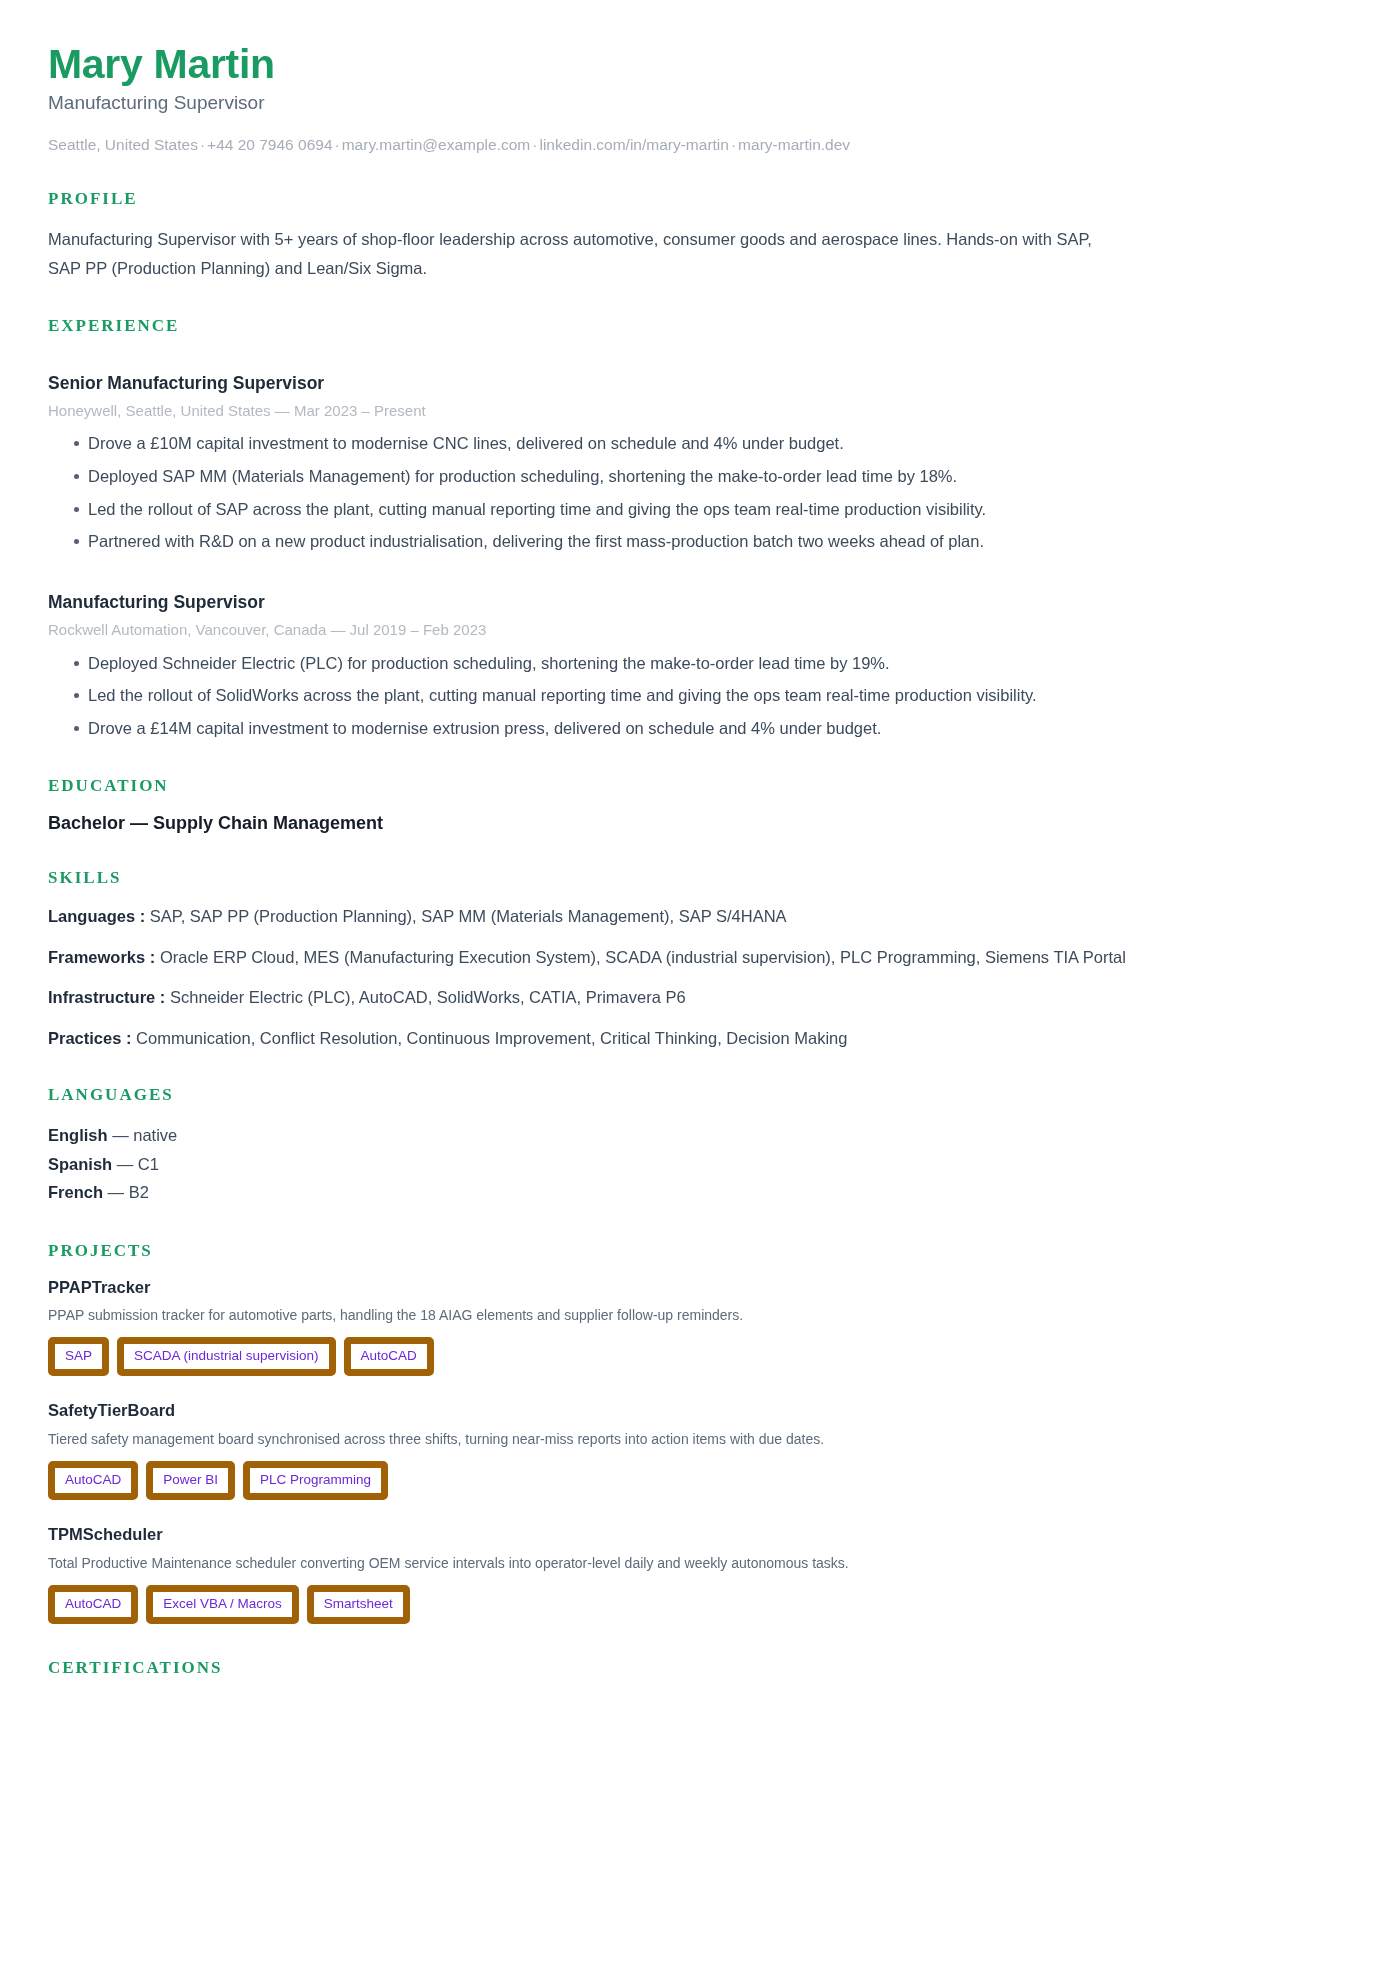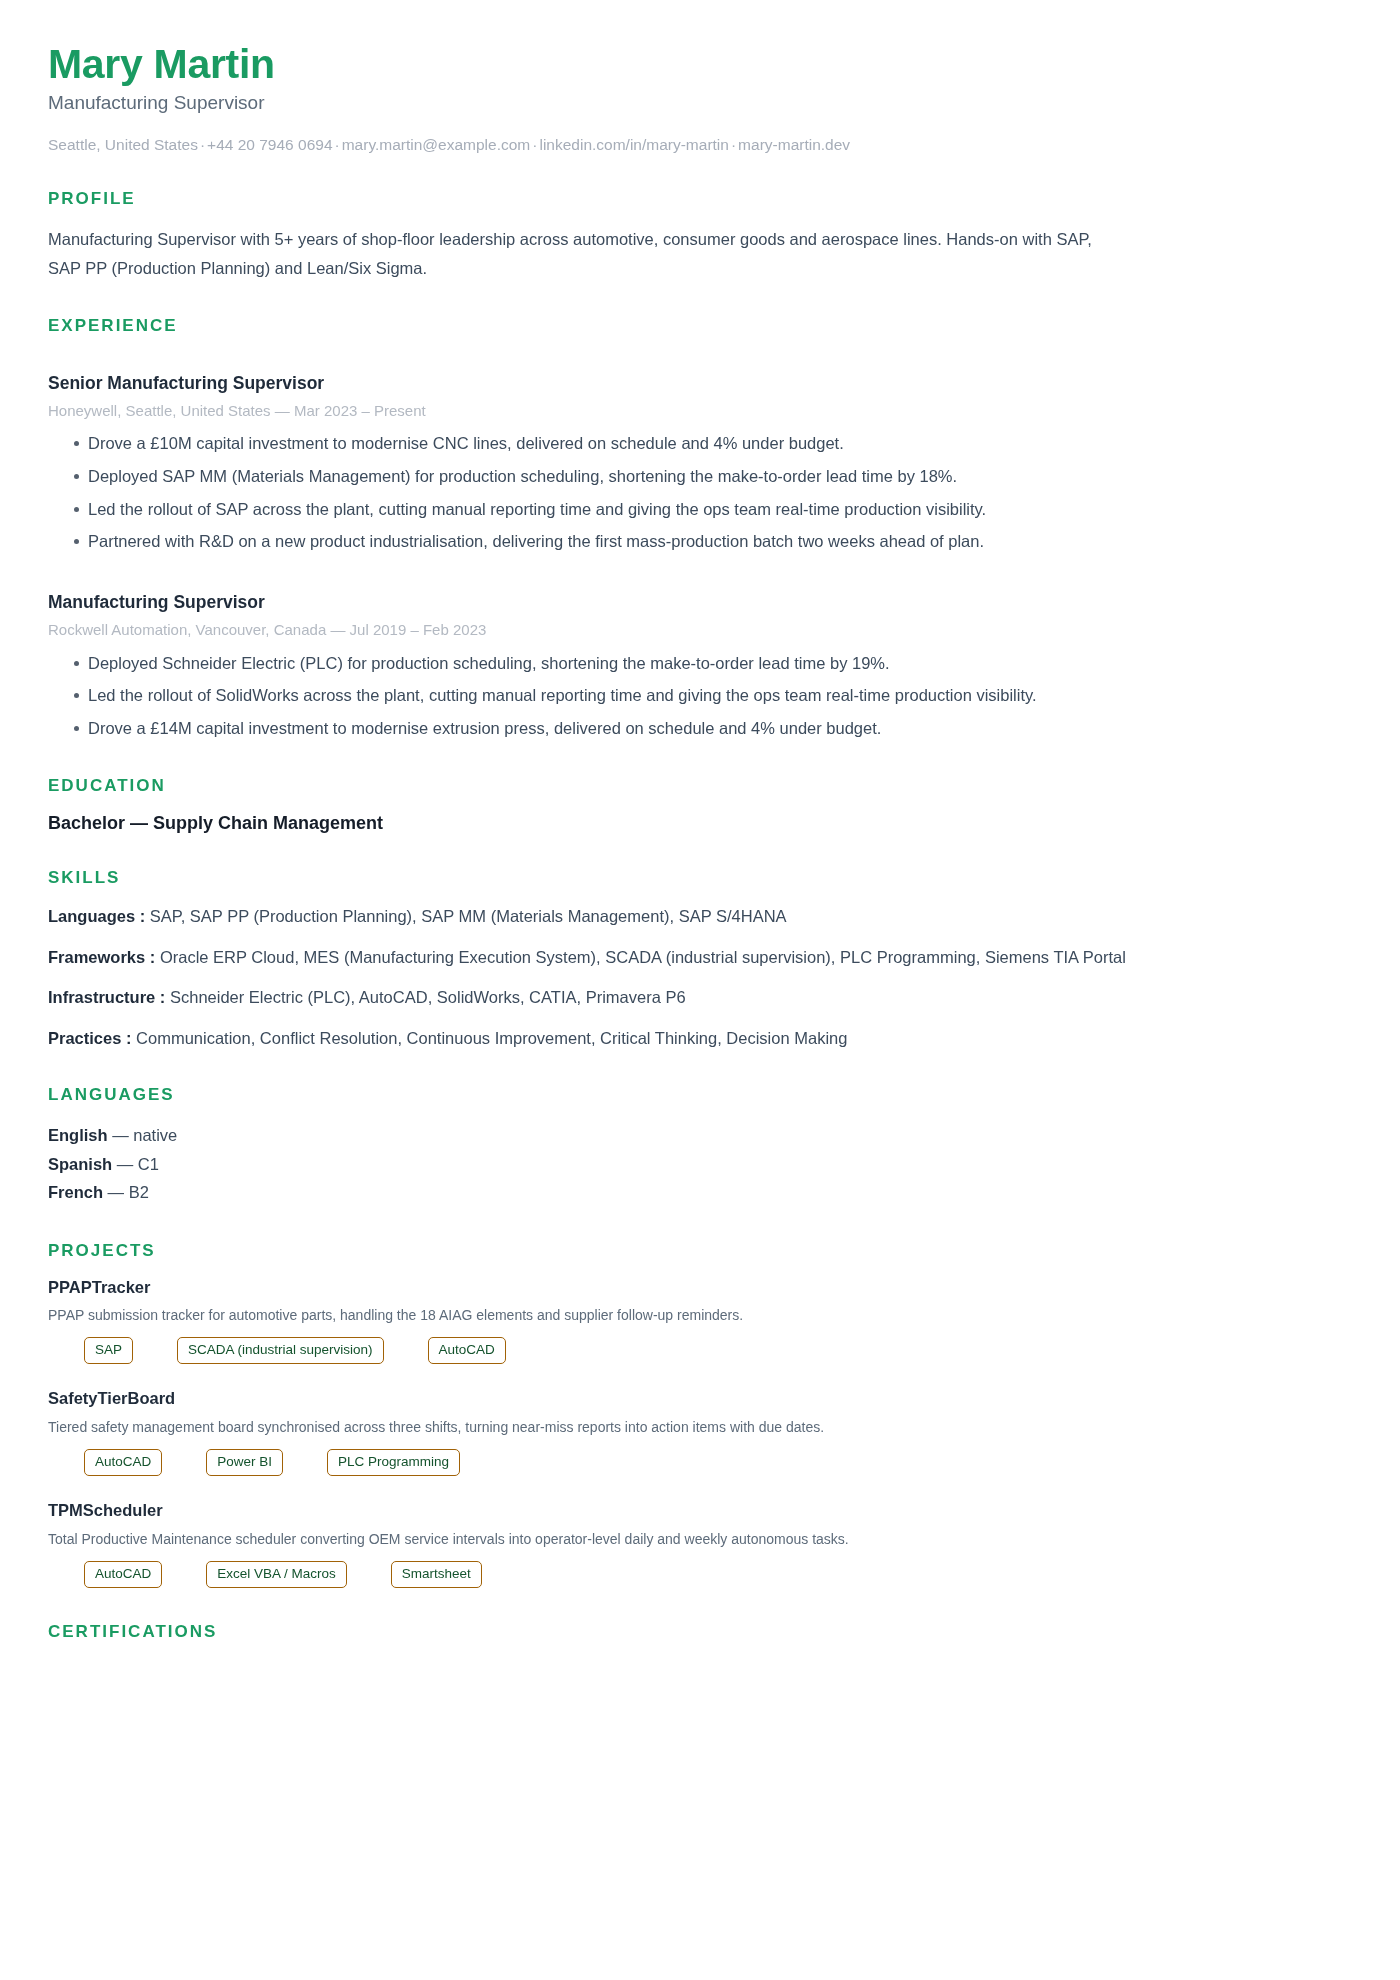--- a/index.html
+++ b/index.html
@@ -49,20 +49,21 @@
   .sec {
     margin-top: 34px;
   }
   .sec-title {
     font-size: 17px;
     font-weight: bold;
     color: #1a9b62;
     letter-spacing: 2.0px;
     text-transform: uppercase;
     margin: 0 0 16px 0;
+    font-family: Liberation Serif, serif;
   }
 
   
   .profile-text {
     font-size: 16.5px;
     line-height: 1.72;
     color: #3c4b5c;
     margin: 0;
     max-width: 1045px;
   }
@@ -165,28 +166,27 @@
     line-height: 1.5;
     margin: 0 0 11px 0;
   }
   .tags {
     display: flex;
     flex-wrap: wrap;
     gap: 8px;
   }
   .tag {
     display: inline-block;
-    border: 1px solid #a16207;
+    border: 7px solid #a16207;
     border-radius: 5px;
     padding: 4px 10px 5px 10px;
     font-size: 13.5px;
-    color: #14532d;
+    color: #6d28d9;
     line-height: 1.2;
     white-space: nowrap;
-    margin-left: 36px;
   }
 </style>
 </head>
 <body>
 
 <div class="page">
 
   <div class="header">
     <h1 class="hdr-name">Mary Martin</h1>
     <div class="hdr-title">Manufacturing Supervisor</div>

